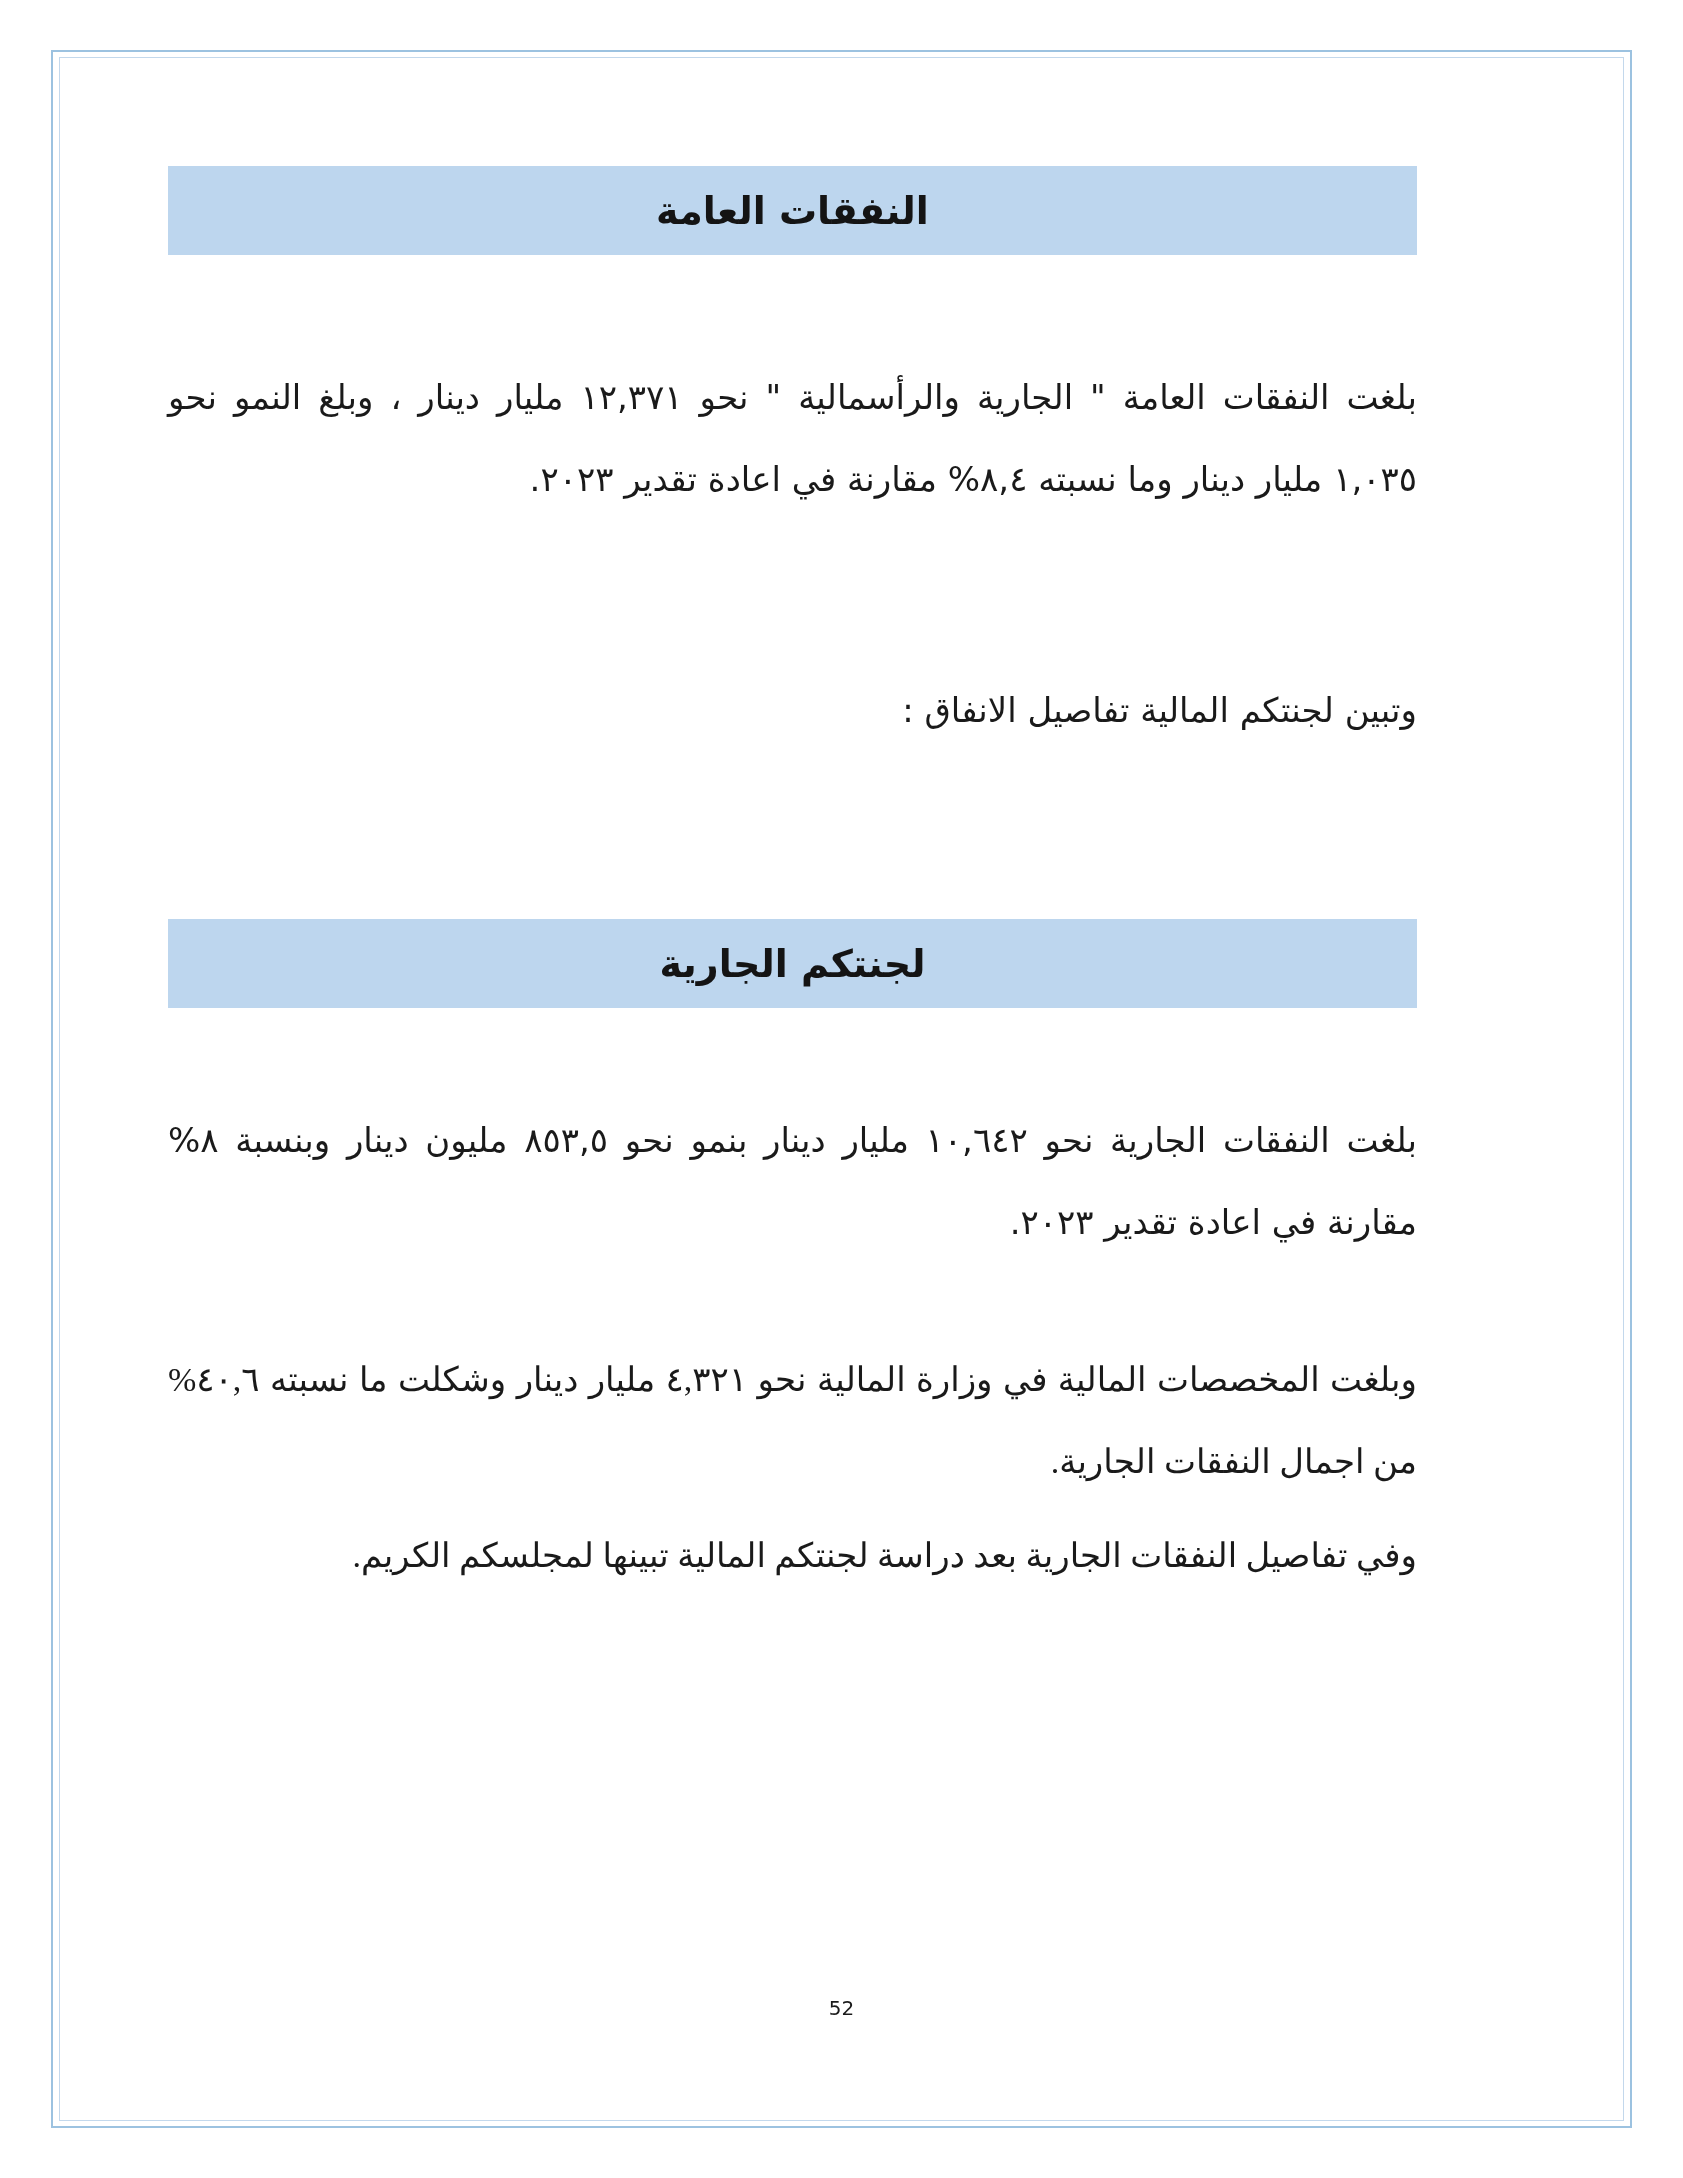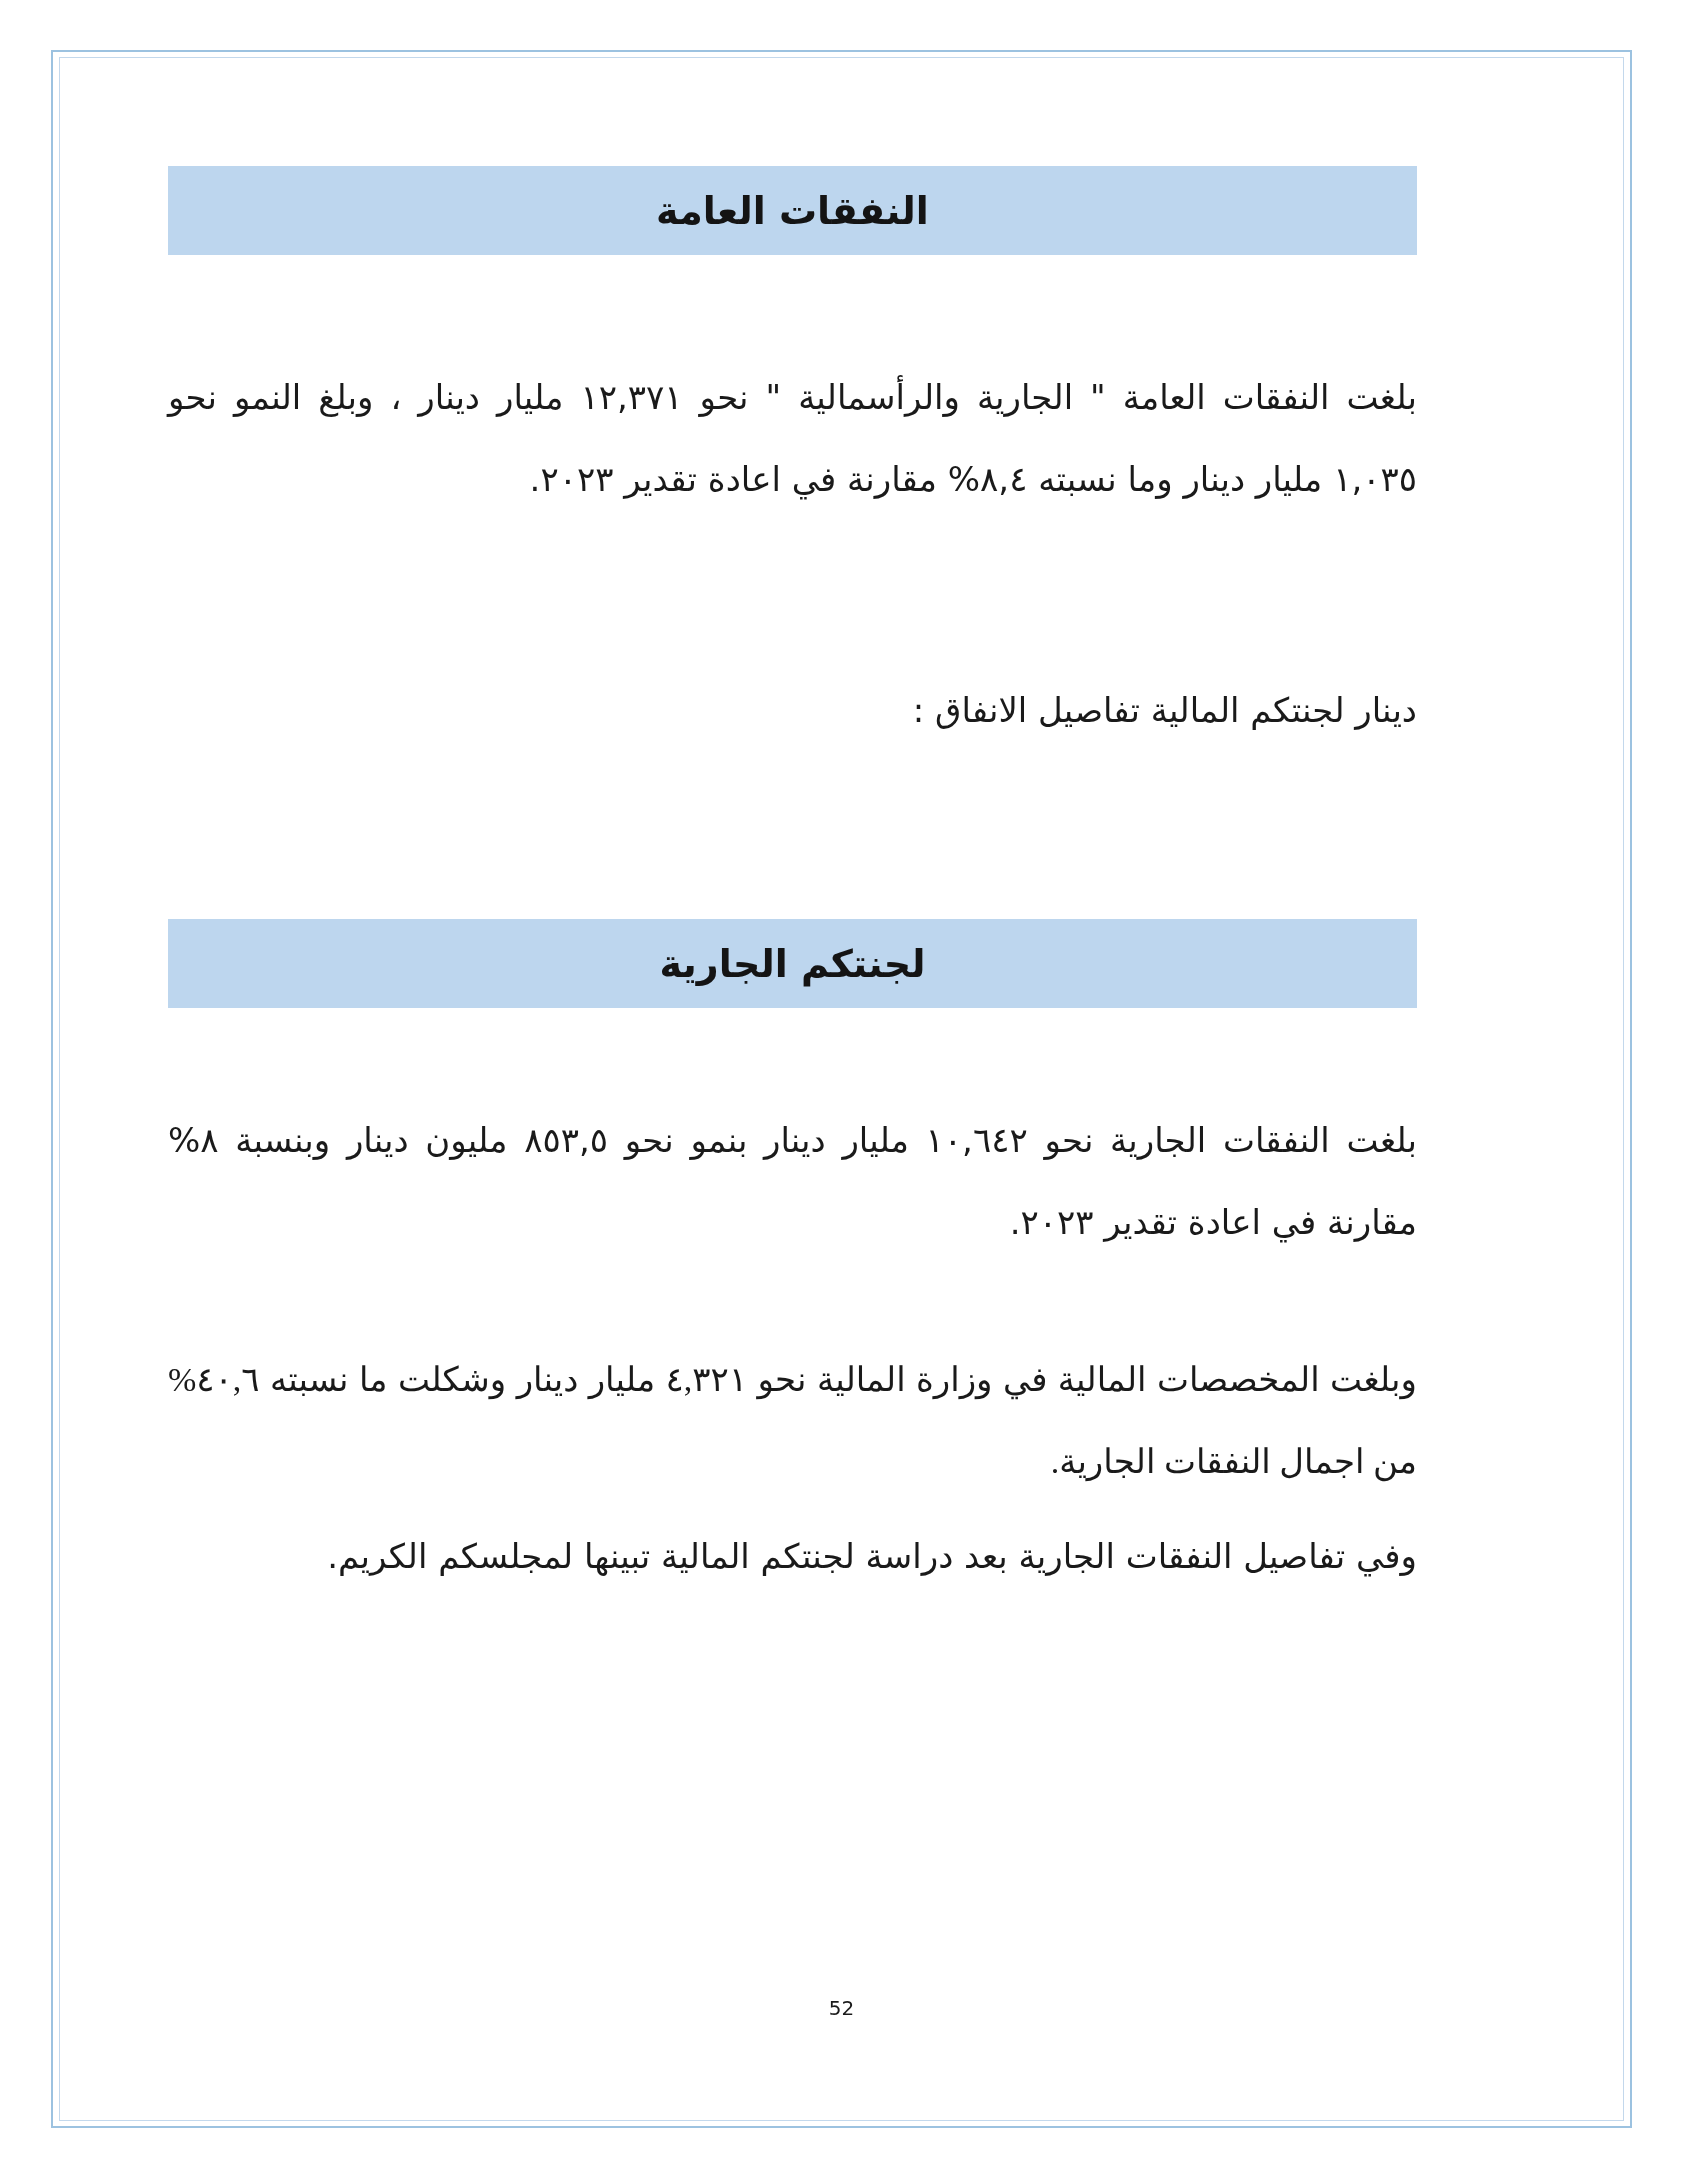--- a/index.html
+++ b/index.html
@@ -68,21 +68,21 @@
     text-align: justify;
     text-align-last: right;
   }
   .para.right {
     text-align: right;
   }
   #para-1 { top: 356px; }
   #para-2 { top: 669px; }
   #para-3 { top: 1099px; }
   #para-4 { top: 1339px; font-family: Liberation Serif, serif; }
-  #para-5 { top: 1515px; }
+  #para-5 { top: 1515px; font-family: Liberation Serif, serif; }
   .page-number {
     position: absolute;
     left: 0;
     top: 1996px;
     width: 1683px;
     text-align: center;
     font-size: 20px;
     color: #1a1a1a;
     direction: ltr;
   }
@@ -96,21 +96,21 @@
   <div class="border-inner"></div>
 
   <main class="content">
 
     <div class="heading-band" id="heading-general">
       <span class="heading-text">النفقات العامة</span>
     </div>
 
     <p class="para justified" id="para-1" lang="ar" dir="rtl">بلغت النفقات العامة " الجارية والرأسمالية " نحو ١٢,٣٧١ مليار دينار ، وبلغ النمو نحو ١,٠٣٥ مليار دينار وما نسبته ٨,٤% مقارنة في اعادة تقدير ٢٠٢٣.</p>
 
-    <p class="para right" id="para-2" lang="ar" dir="rtl">دينار لجنتكم المالية تفاصيل الانفاق :</p>
+    <p class="para right" id="para-2" lang="ar" dir="rtl">وتبين لجنتكم المالية تفاصيل الانفاق :</p>
 
     <div class="heading-band" id="heading-current">
       <span class="heading-text">لجنتكم الجارية</span>
     </div>
 
     <p class="para justified" id="para-3" lang="ar" dir="rtl">بلغت النفقات الجارية نحو ١٠,٦٤٢ مليار دينار بنمو نحو ٨٥٣,٥ مليون دينار وبنسبة ٨% مقارنة في اعادة تقدير ٢٠٢٣.</p>
 
     <p class="para justified" id="para-4" lang="ar" dir="rtl">وبلغت المخصصات المالية في وزارة المالية نحو ٤,٣٢١ مليار دينار وشكلت ما نسبته ٤٠,٦% من اجمال النفقات الجارية.</p>
 
     <p class="para right" id="para-5" lang="ar" dir="rtl">وفي تفاصيل النفقات الجارية بعد دراسة لجنتكم المالية تبينها لمجلسكم الكريم.</p>

